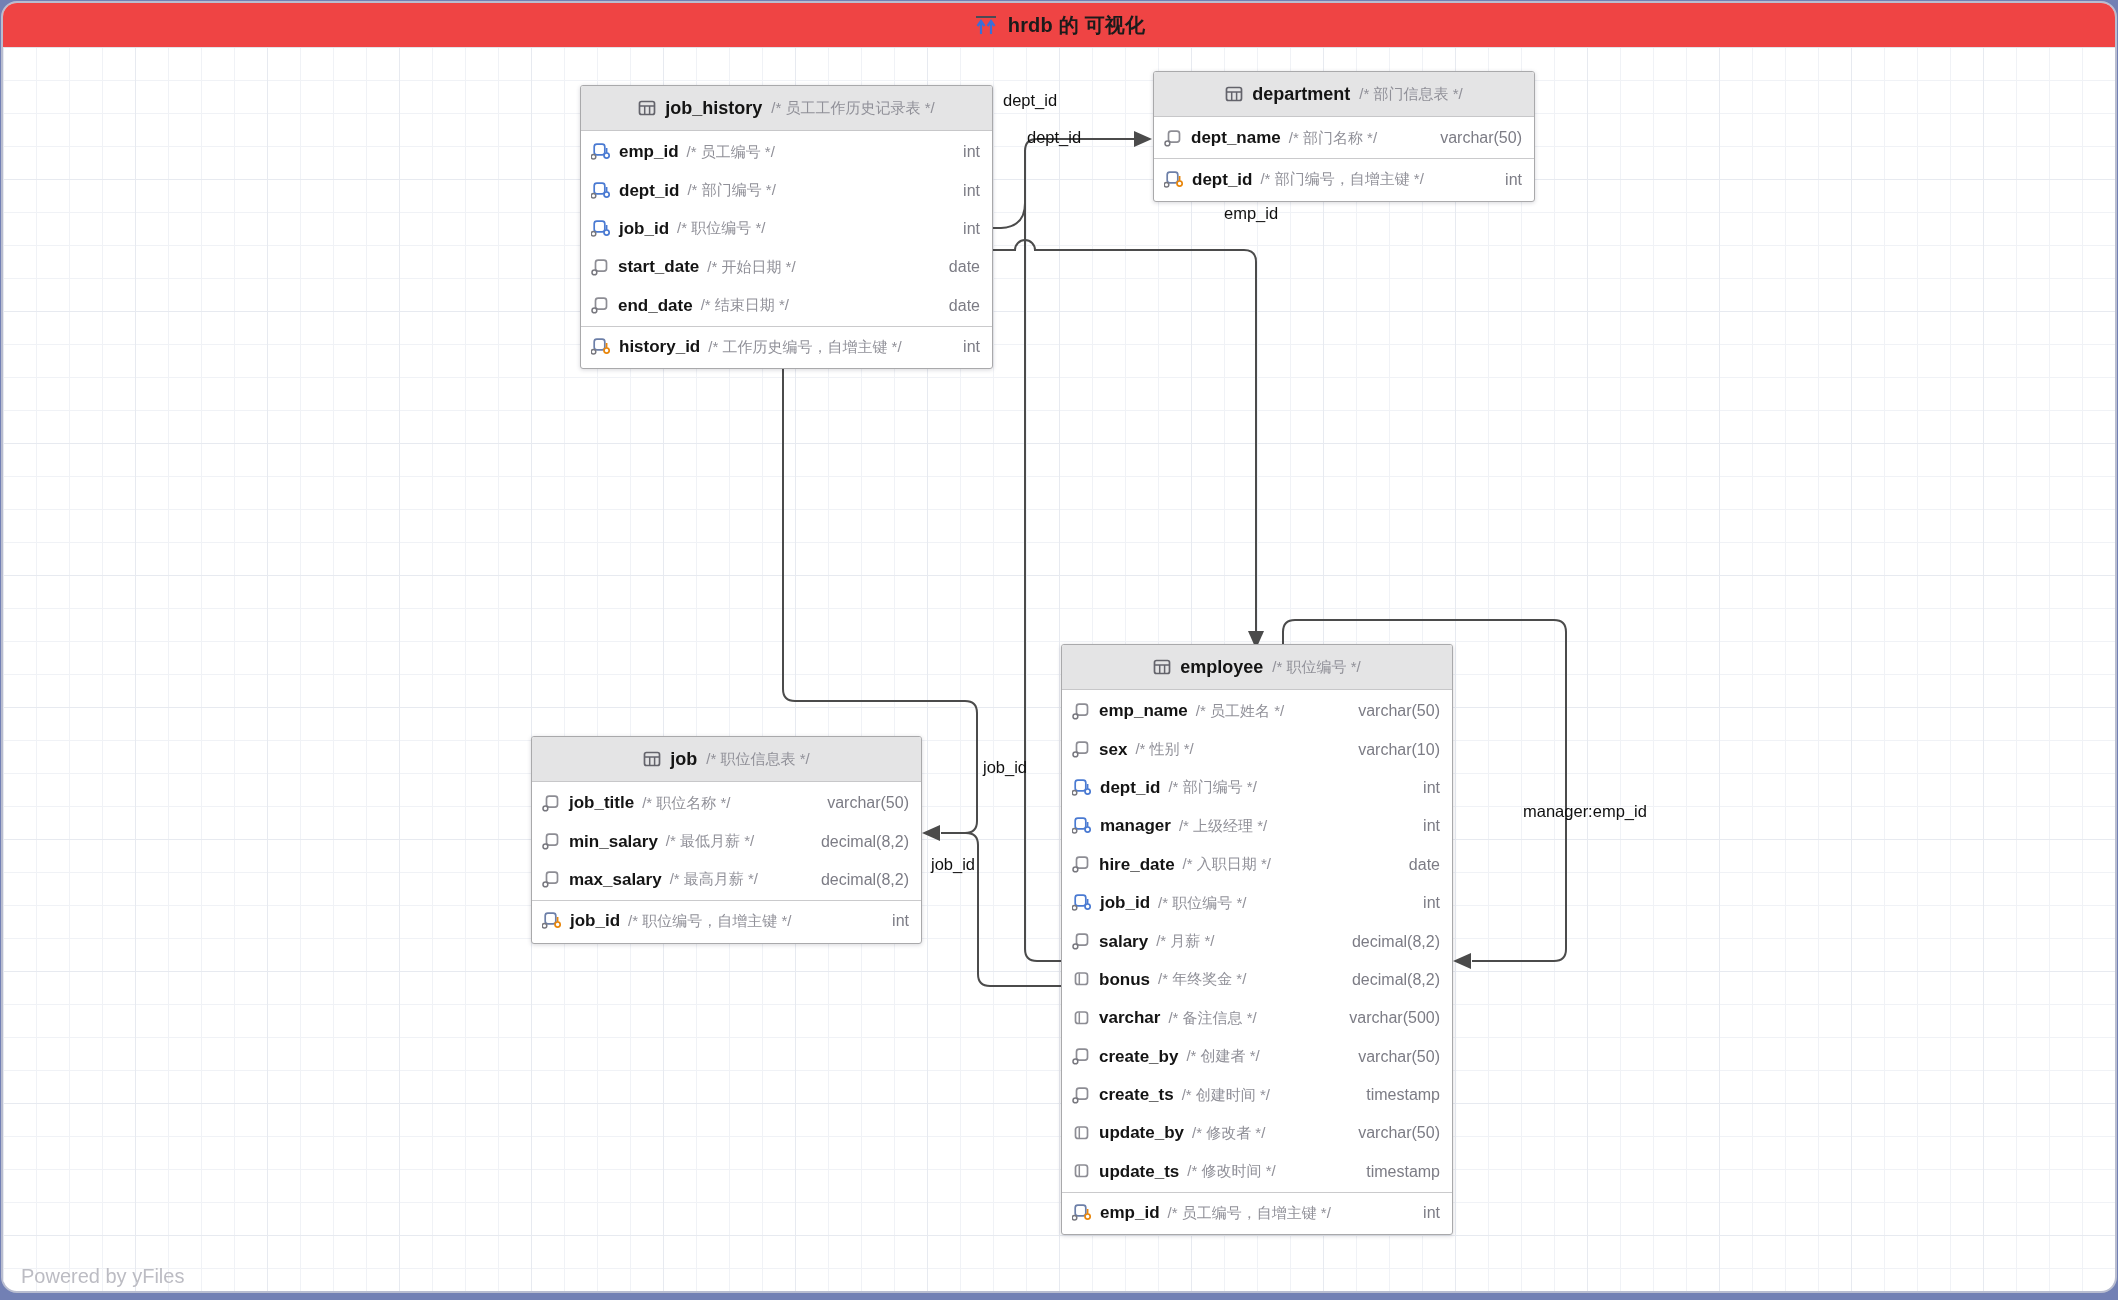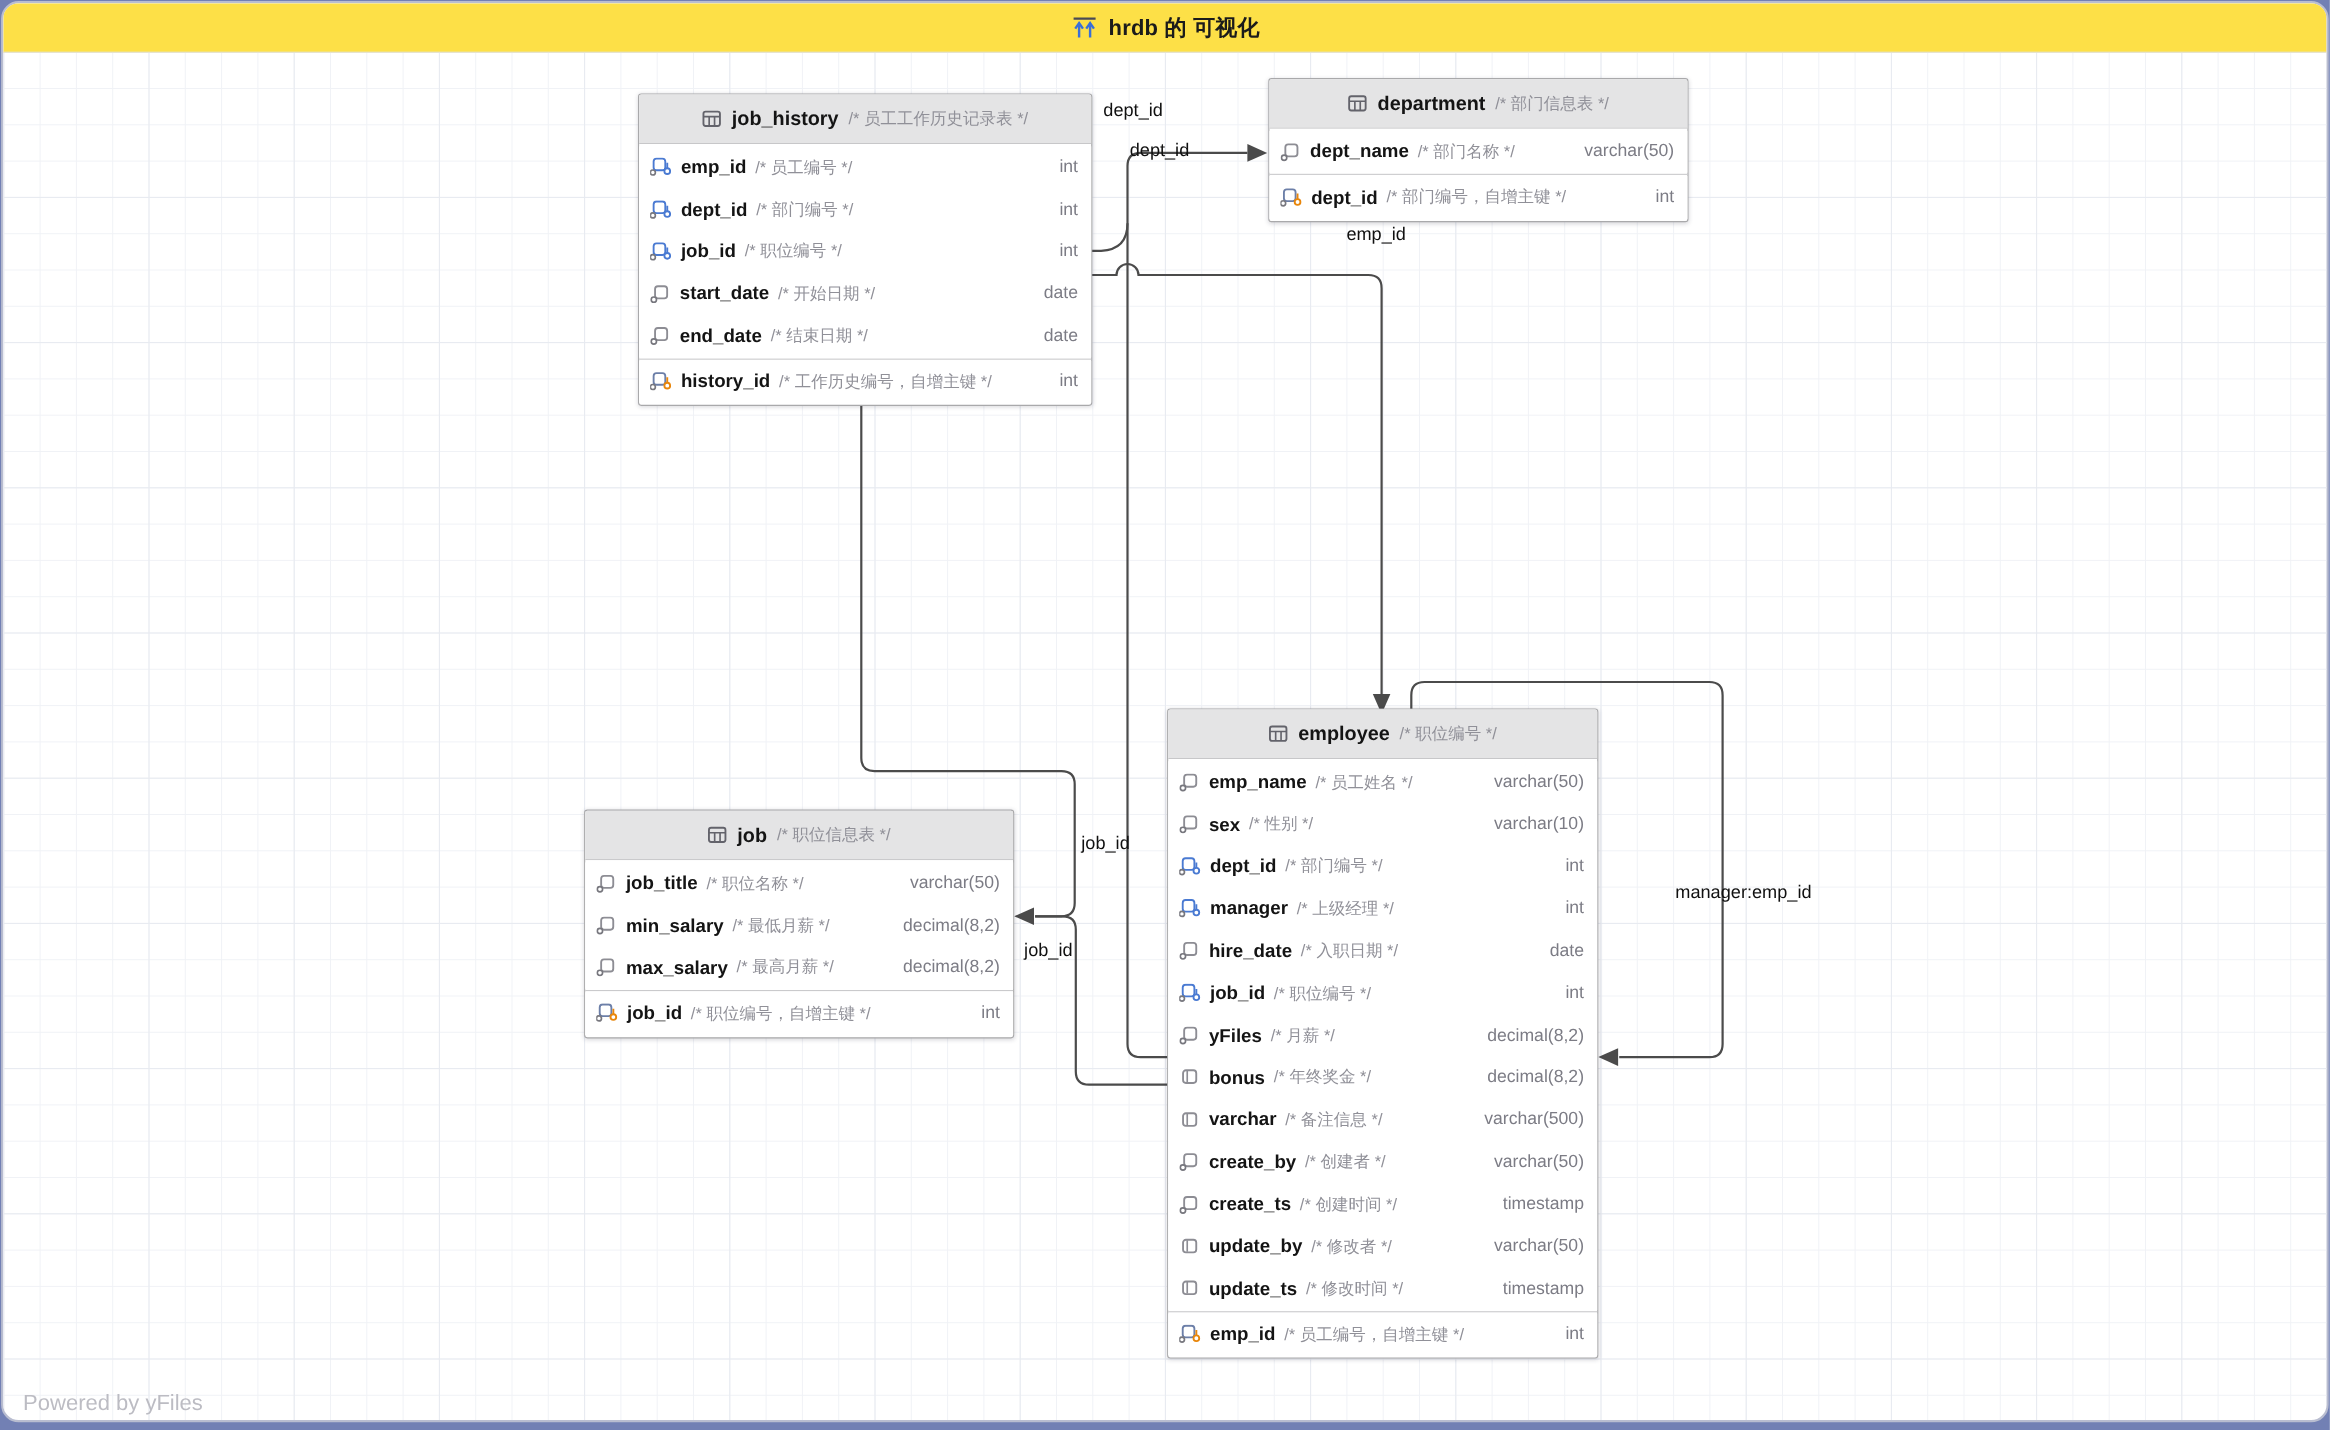--- a/index.html
+++ b/index.html
@@ -10,21 +10,21 @@
     -webkit-font-smoothing:antialiased;
   }
   #card{
     position:absolute;left:1px;top:1px;width:2112px;height:1288px;
     background:#ffffff;border:2px solid #b9bdd0;border-radius:16px;
     overflow:hidden;
   }
   #titlebar{
     position:absolute;left:0;top:0;right:0;height:44px;
     display:flex;align-items:center;justify-content:center;gap:9px;
-    background:#fde047;border-bottom:1px solid #e2e3e8;z-index:5;
+    background:#ef4444;border-bottom:1px solid #e2e3e8;z-index:5;
   }
   #titlebar .title-text{font-size:20px;font-weight:bold;color:#1b1b1b;letter-spacing:.2px;}
   #canvas{
     position:absolute;left:0;top:44px;right:0;bottom:0;
     background-image:
       linear-gradient(to right,#e7eaf0 1px,transparent 1px),
       linear-gradient(to bottom,#e7eaf0 1px,transparent 1px),
       linear-gradient(to right,#f0f2f6 1px,transparent 1px),
       linear-gradient(to bottom,#f0f2f6 1px,transparent 1px);
     background-size:132px 132px,132px 132px,33px 33px,33px 33px;
@@ -387,21 +387,21 @@
             <span class="c-comment">/* 职位编号 */</span>
             <span class="c-type">int</span>
           </div>
           <div class="t-row">
             <span class="c-icon">
               <svg width="19" height="17" viewBox="0 0 19 17">
                 <rect x="4.5" y="1.2" width="11" height="11" rx="2.6" fill="none" stroke="#8d8d94" stroke-width="1.7"></rect>
                 <circle cx="3.4" cy="13.4" r="2.4" fill="#fff" stroke="#77777e" stroke-width="1.5"></circle>
               </svg>
             </span>
-            <span class="c-name">yFiles</span>
+            <span class="c-name">salary</span>
             <span class="c-comment">/* 月薪 */</span>
             <span class="c-type">decimal(8,2)</span>
           </div>
           <div class="t-row">
             <span class="c-icon">
               <svg width="19" height="17" viewBox="0 0 19 17">
                 <rect x="3.5" y="2" width="12" height="11.5" rx="2.6" fill="none" stroke="#8d8d94" stroke-width="1.7"></rect>
                 <line x1="7.3" y1="2.4" x2="7.3" y2="13" stroke="#8d8d94" stroke-width="1.5"></line>
               </svg>
             </span>

